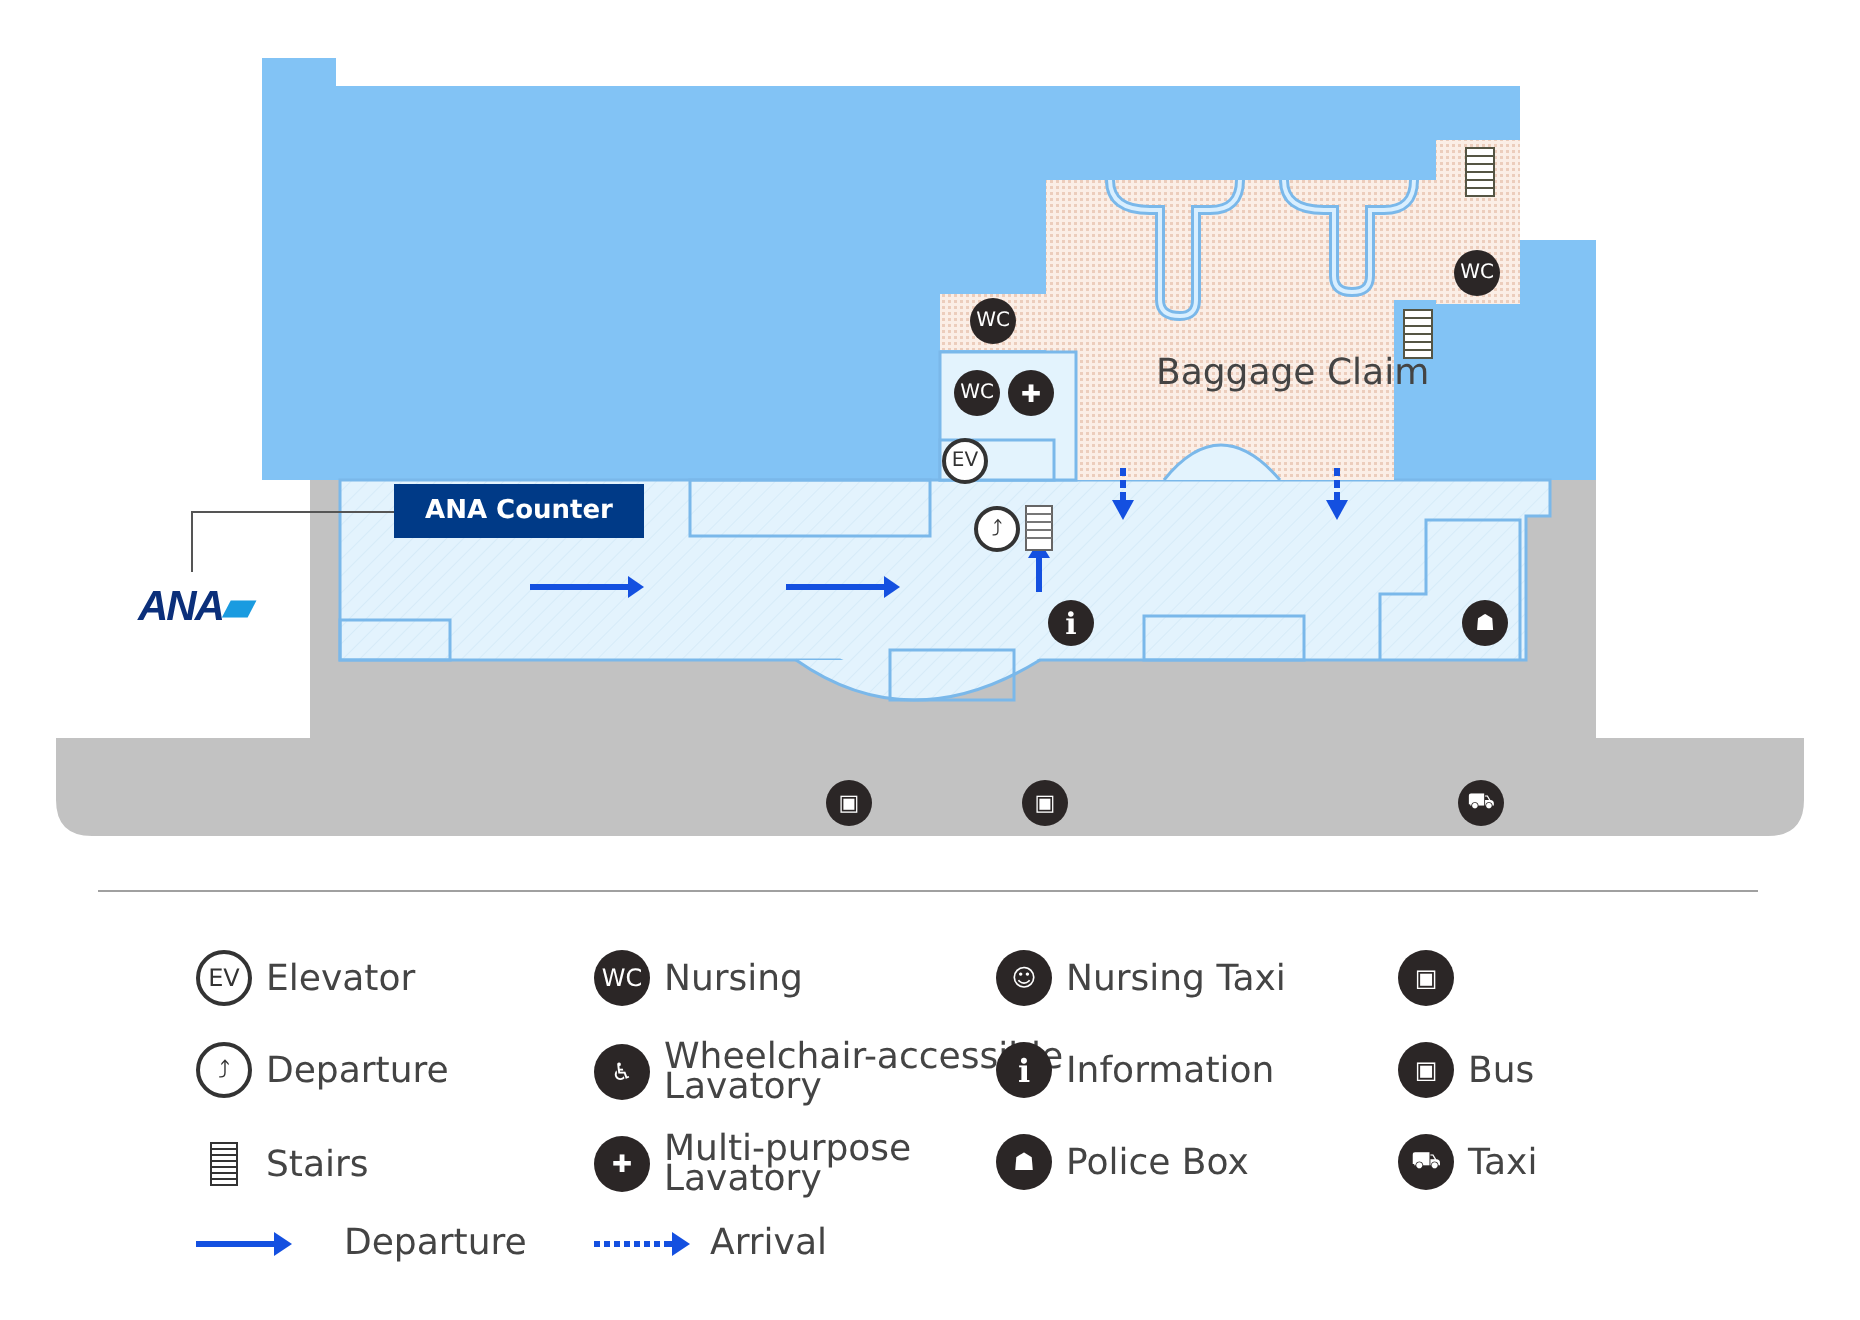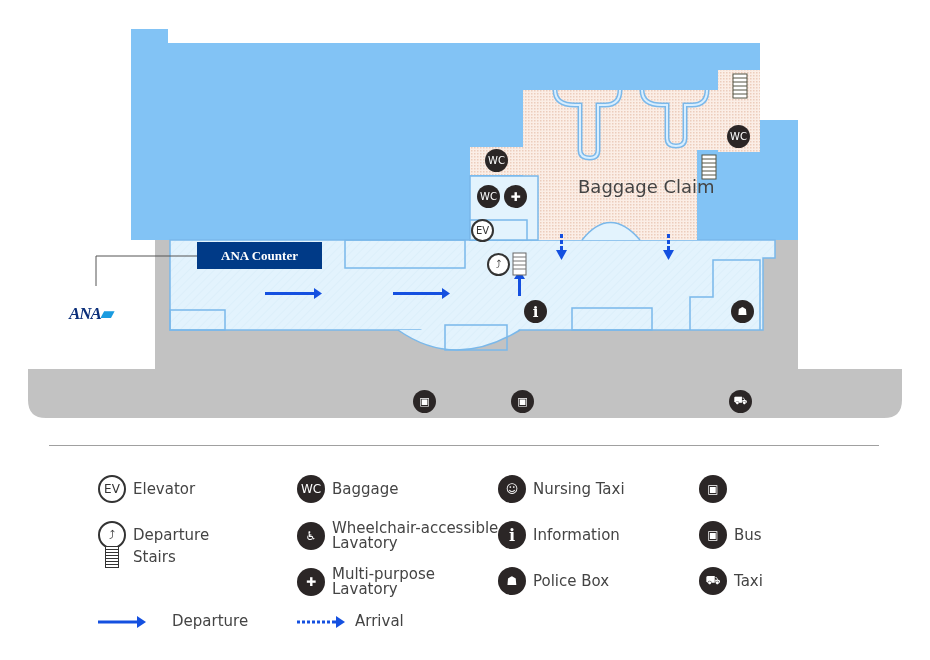--- a/index.html
+++ b/index.html
@@ -1,27 +1,27 @@
 <!DOCTYPE html>
 <html><head>
 <meta charset="utf-8">
 <style>
   html,body{margin:0;padding:0;background:#fff;}
   body{width:930px;height:660px;position:relative;overflow:hidden;font-family:"DejaVu Sans","Liberation Sans",sans-serif;color:#333;}
   .map-svg{position:absolute;left:0;top:0;}
-  .counter-label{position:absolute;left:197px;top:242px;width:125px;height:27px;background:#003a87;color:#fff;font-size:13px;font-weight:bold;display:flex;align-items:center;justify-content:center;font-family:Liberation Serif, serif;}
+  .counter-label{position:absolute;left:197px;top:242px;width:125px;height:27px;background:#003a87;color:#fff;font-size:13px;font-weight:bold;display:flex;align-items:center;justify-content:center;}
   .baggage-label{position:absolute;left:578px;top:176px;font-size:18px;color:#444;}
-  .ana-logo{position:absolute;left:69px;top:303px;font-family:Liberation Serif, serif;font-style:italic;font-weight:bold;font-size:17px;color:#0b2f7a;letter-spacing:-1px;}
+  .ana-logo{position:absolute;left:69px;top:291px;font-family:Liberation Sans, sans-serif;font-style:italic;font-weight:bold;font-size:21px;color:#0b2f7a;letter-spacing:-1px;}
   .icon{position:absolute;width:23px;height:23px;border-radius:50%;background:#2b2626;color:#fff;display:flex;align-items:center;justify-content:center;font-size:10px;}
   .icon.outline{background:#fff;color:#333;border:2px solid #333;box-sizing:border-box;}
   .divider{position:absolute;left:49px;top:445px;width:830px;height:1px;background:#a0a0a0;}
   .lg-item{position:absolute;display:flex;align-items:center;}
   .lg-ic{width:28px;height:28px;border-radius:50%;background:#2b2626;color:#fff;display:flex;align-items:center;justify-content:center;font-size:12px;flex-shrink:0;}
   .lg-ic.outline{background:#fff;color:#333;border:2px solid #333;box-sizing:border-box;}
-  .lg-text{margin-left:7px;font-size:15px;color:#444;line-height:15px;white-space:pre;}
+  .lg-text{margin-left:7px;font-size:18px;color:#444;line-height:15px;white-space:pre;}
 </style>
 </head>
 <body>
 
 <svg class="map-svg" width="930" height="440" viewBox="0 0 930 440">
   <defs>
     <pattern id="dots" width="3" height="3" patternUnits="userSpaceOnUse">
       <rect width="3" height="3" fill="#fbeee6"></rect>
       <rect width="1.5" height="1.5" fill="#eccdbc"></rect>
     </pattern>
@@ -125,29 +125,29 @@
 
 <div>
   <div class="lg-item" style="left:98px;top:475px;">
     <div class="lg-ic outline">EV</div>
     <div class="lg-text">Elevator</div>
   </div>
   <div class="lg-item" style="left:98px;top:521px;">
     <div class="lg-ic outline">⤴</div>
     <div class="lg-text">Departure</div>
   </div>
-  <div class="lg-item" style="left:98px;top:543px;">
+  <div class="lg-item" style="left:98px;top:568px;">
     <div style="width:28px;height:28px;display:flex;justify-content:center;align-items:center;">
       <div style="width:12px;height:22px;border-left:1px solid #333;border-right:1px solid #333;background:repeating-linear-gradient(#333 0 1px,#fff 1px 3px);"></div>
     </div>
     <div class="lg-text">Stairs</div>
   </div>
   <div class="lg-item" style="left:297px;top:475px;">
     <div class="lg-ic">WC</div>
-    <div class="lg-text">Baggage</div>
+    <div class="lg-text">Nursing</div>
   </div>
   <div class="lg-item" style="left:297px;top:521px;">
     <div class="lg-ic">♿</div>
     <div class="lg-text">Wheelchair-accessible
 Lavatory</div>
   </div>
   <div class="lg-item" style="left:297px;top:567px;">
     <div class="lg-ic">✚</div>
     <div class="lg-text">Multi-purpose
 Lavatory</div>

